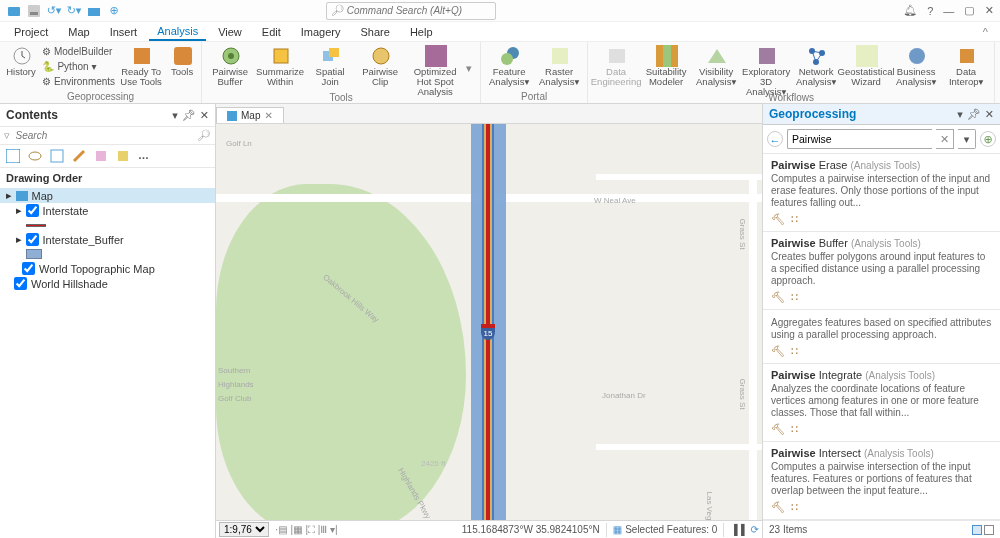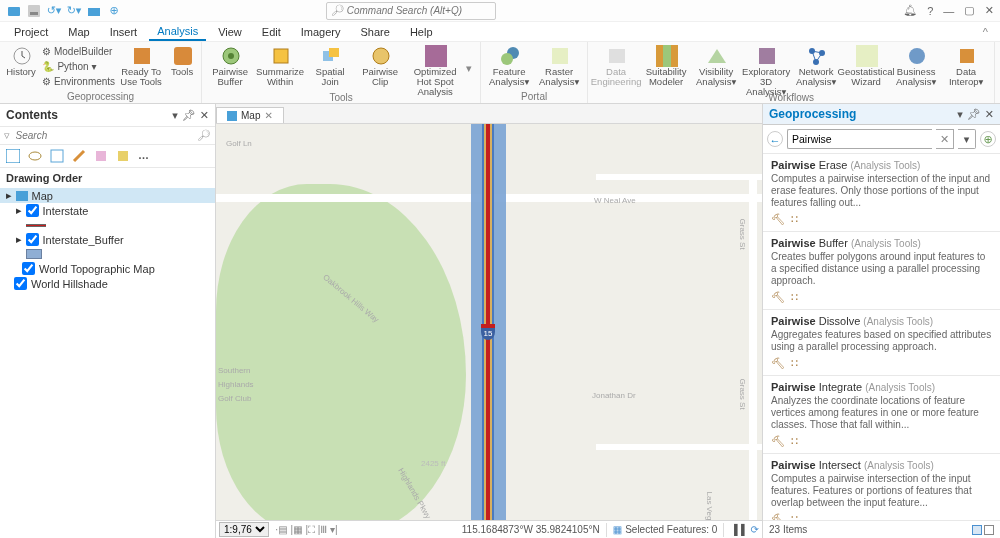--- a/index.html
+++ b/index.html
@@ -392,21 +392,21 @@
       <div class="road" style="left:533px;top:50px;width:8px;height:360px;"></div>
 
       <div style="position:absolute;left:255px;top:0;width:35px;height:100%;background:#7aa3d4;opacity:.9"></div>
       <div style="position:absolute;left:266px;top:0;width:12px;height:100%;background:#4a7abf"></div>
       <div style="position:absolute;left:268px;top:0;width:3px;height:100%;background:#d8b060"></div>
       <div style="position:absolute;left:273px;top:0;width:3px;height:100%;background:#d8b060"></div>
       <div style="position:absolute;left:270px;top:0;width:4px;height:100%;background:#c41e1e"></div>
       <div style="position:absolute;left:265px;top:200px;width:14px;height:16px;background:#3a60a0;border-radius:0 0 50% 50%;color:#fff;font-size:8px;text-align:center;line-height:11px;border-top:4px solid #c41e1e"><span>15</span></div>
 
       <div class="street-label" style="left:378px;top:72px">W Neal Ave</div>
-      <div class="street-label" style="left:376px;top:267px">Jonathan Dr</div>
+      <div class="street-label" style="left:386px;top:267px">Jonathan Dr</div>
       <div class="street-label" style="left:526px;top:90px;transform:rotate(90deg);transform-origin:left">Grass St</div>
       <div class="street-label" style="left:526px;top:250px;transform:rotate(90deg);transform-origin:left">Grass St</div>
       <div class="street-label" style="left:100px;top:170px;transform:rotate(40deg)">Oakbrook Hills Way</div>
       <div class="street-label" style="left:10px;top:15px">Golf Ln</div>
       <div class="street-label" style="left:170px;top:365px;transform:rotate(60deg)">Highlands Pkwy</div>
       <div class="street-label" style="left:493px;top:363px;transform:rotate(90deg);transform-origin:left">Las Vegas</div>
       <div class="street-label" style="left:205px;top:335px;color:#bbb">2425 ft</div>
       <div class="street-label" style="left:2px;top:240px;width:50px;white-space:normal;line-height:14px">Southern Highlands Golf Club</div>
     </div>
     <div class="status">
@@ -452,21 +452,20 @@
         </div>
       <div class="gp-item">
           <div class="tl"><b>Pairwise</b> <span>Buffer</span> <span class="cat">(Analysis Tools)</span></div>
           <div class="desc">Creates buffer polygons around input features to a specified distance using a parallel processing approach.</div>
           <div class="tools">
             <span>🔨︎</span>
             <span>∷</span>
           </div>
         </div>
       <div class="gp-item">
-          <div class="tl"><b>Pairwise</b> <span>Dissolve</span> <span class="cat">(Analysis Tools)</span></div>
           <div class="desc">Aggregates features based on specified attributes using a parallel processing approach.</div>
           <div class="tools">
             <span>🔨︎</span>
             <span>∷</span>
           </div>
         </div>
       <div class="gp-item">
           <div class="tl"><b>Pairwise</b> <span>Integrate</span> <span class="cat">(Analysis Tools)</span></div>
           <div class="desc">Analyzes the coordinate locations of feature vertices among features in one or more feature classes. Those that fall within...</div>
           <div class="tools">

